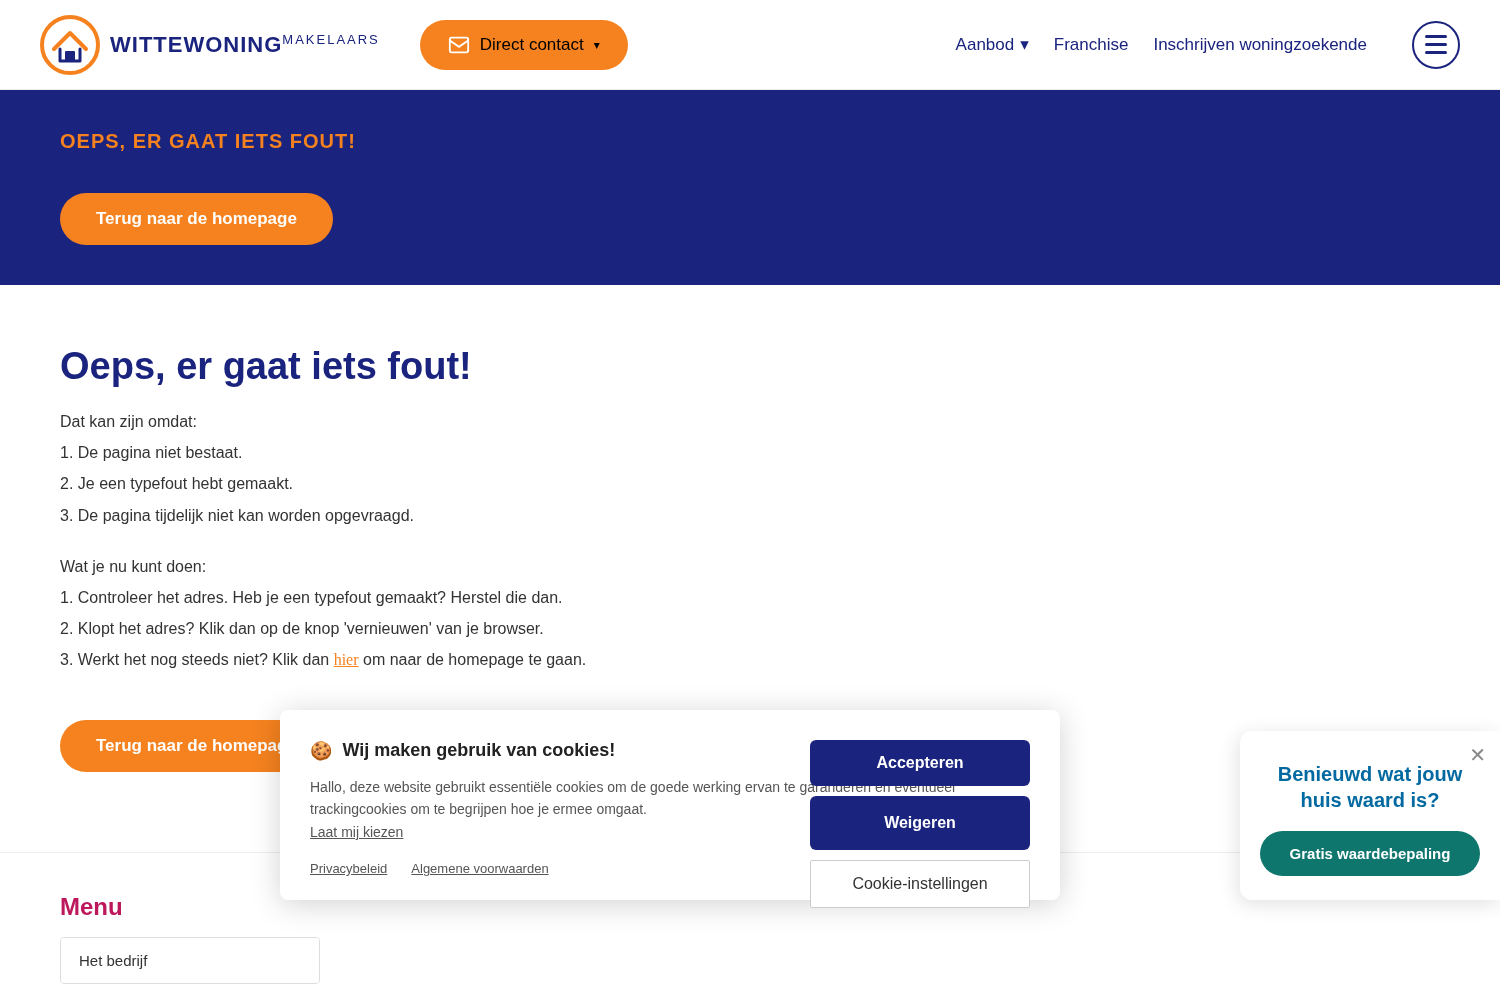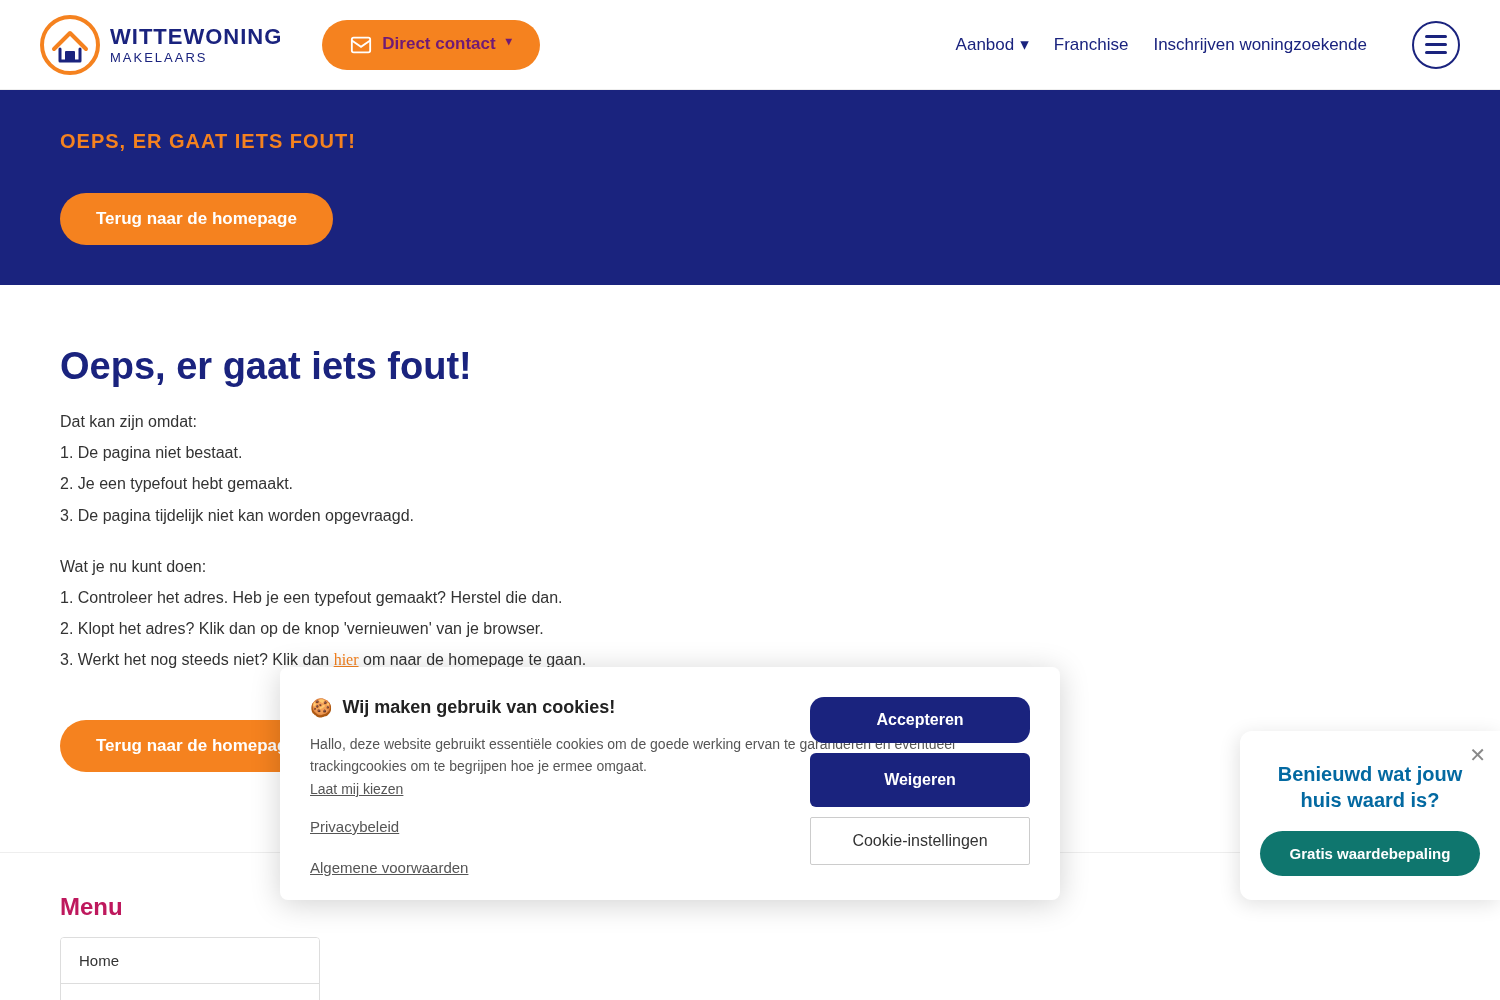--- a/index.html
+++ b/index.html
@@ -21,44 +21,44 @@
       align-items: center;
       gap: 10px;
       margin-right: 40px;
     }
     .logo-icon {
       width: 60px;
       height: 60px;
     }
     .logo-text {
       display: flex;
-      flex-direction: column;
+      flex-direction: row;
     }
     .logo-name {
       font-size: 22px;
       font-weight: 900;
       color: #1a237e;
       letter-spacing: 1px;
     }
     .logo-sub {
       font-size: 13px;
       color: #1a237e;
       letter-spacing: 2px;
     }
     .direct-contact-btn {
       background: #f5821f;
-      color: #701a75;
+      color: #000000;
       border: none;
       border-radius: 30px;
       padding: 14px 28px;
       font-size: 17px;
-      font-weight: bold;
-      cursor: pointer;
-      display: flex;
-      align-items: flex-start;
+      font-weight: normal;
+      cursor: pointer;
+      display: flex;
+      align-items: center;
       gap: 10px;
       margin-right: auto;
     }
     .direct-contact-btn .envelope-icon {
       width: 22px;
       height: 22px;
     }
     .chevron-down {
       font-size: 12px;
     }
@@ -210,21 +210,21 @@
       right: 30px;
       display: flex;
       flex-direction: column;
       gap: 10px;
       width: 220px;
     }
     .cookie-accept {
       background: #1a237e;
       color: #fff;
       border: none;
-      border-radius: 14px;
+      border-radius: 6px;
       padding: 14px;
       font-size: 16px;
       font-weight: bold;
       cursor: pointer;
       text-align: center;
     }
     .cookie-reject {
       background: #1a237e;
       color: #fff;
       border: none;
@@ -242,22 +242,21 @@
       border-radius: 2px;
       padding: 14px;
       font-size: 16px;
       cursor: pointer;
       text-align: center;
     }
     .cookie-footer-links {
       display: flex;
       gap: 24px;
       margin-top: 18px;
-      font-size: 15px;
-      flex-direction: column;
+      font-size: 13px;
     }
     .cookie-footer-links a {
       color: #555;
       text-decoration: underline;
       cursor: pointer;
     }
 
     
     .waarde-widget {
       position: fixed;
@@ -412,21 +411,20 @@
   <button class="homepage-btn-main">
     <span>Terug naar de homepage</span>
   </button>
 </main>
 
 <div class="footer-bar">
   <div style="display:flex; gap: 60px;">
     <div>
       <div class="footer-menu-title">Menu</div>
       <div class="footer-menu-items">
-        <div class="footer-menu-item">Home</div>
         <div class="footer-menu-item">Het bedrijf</div>
 
       </div>
     </div>
     <div style="flex:1; display:flex; align-items: flex-end; gap: 40px; padding-bottom: 4px; color:#555; font-size:14px;">
       
       
     </div>
   </div>
 </div>

